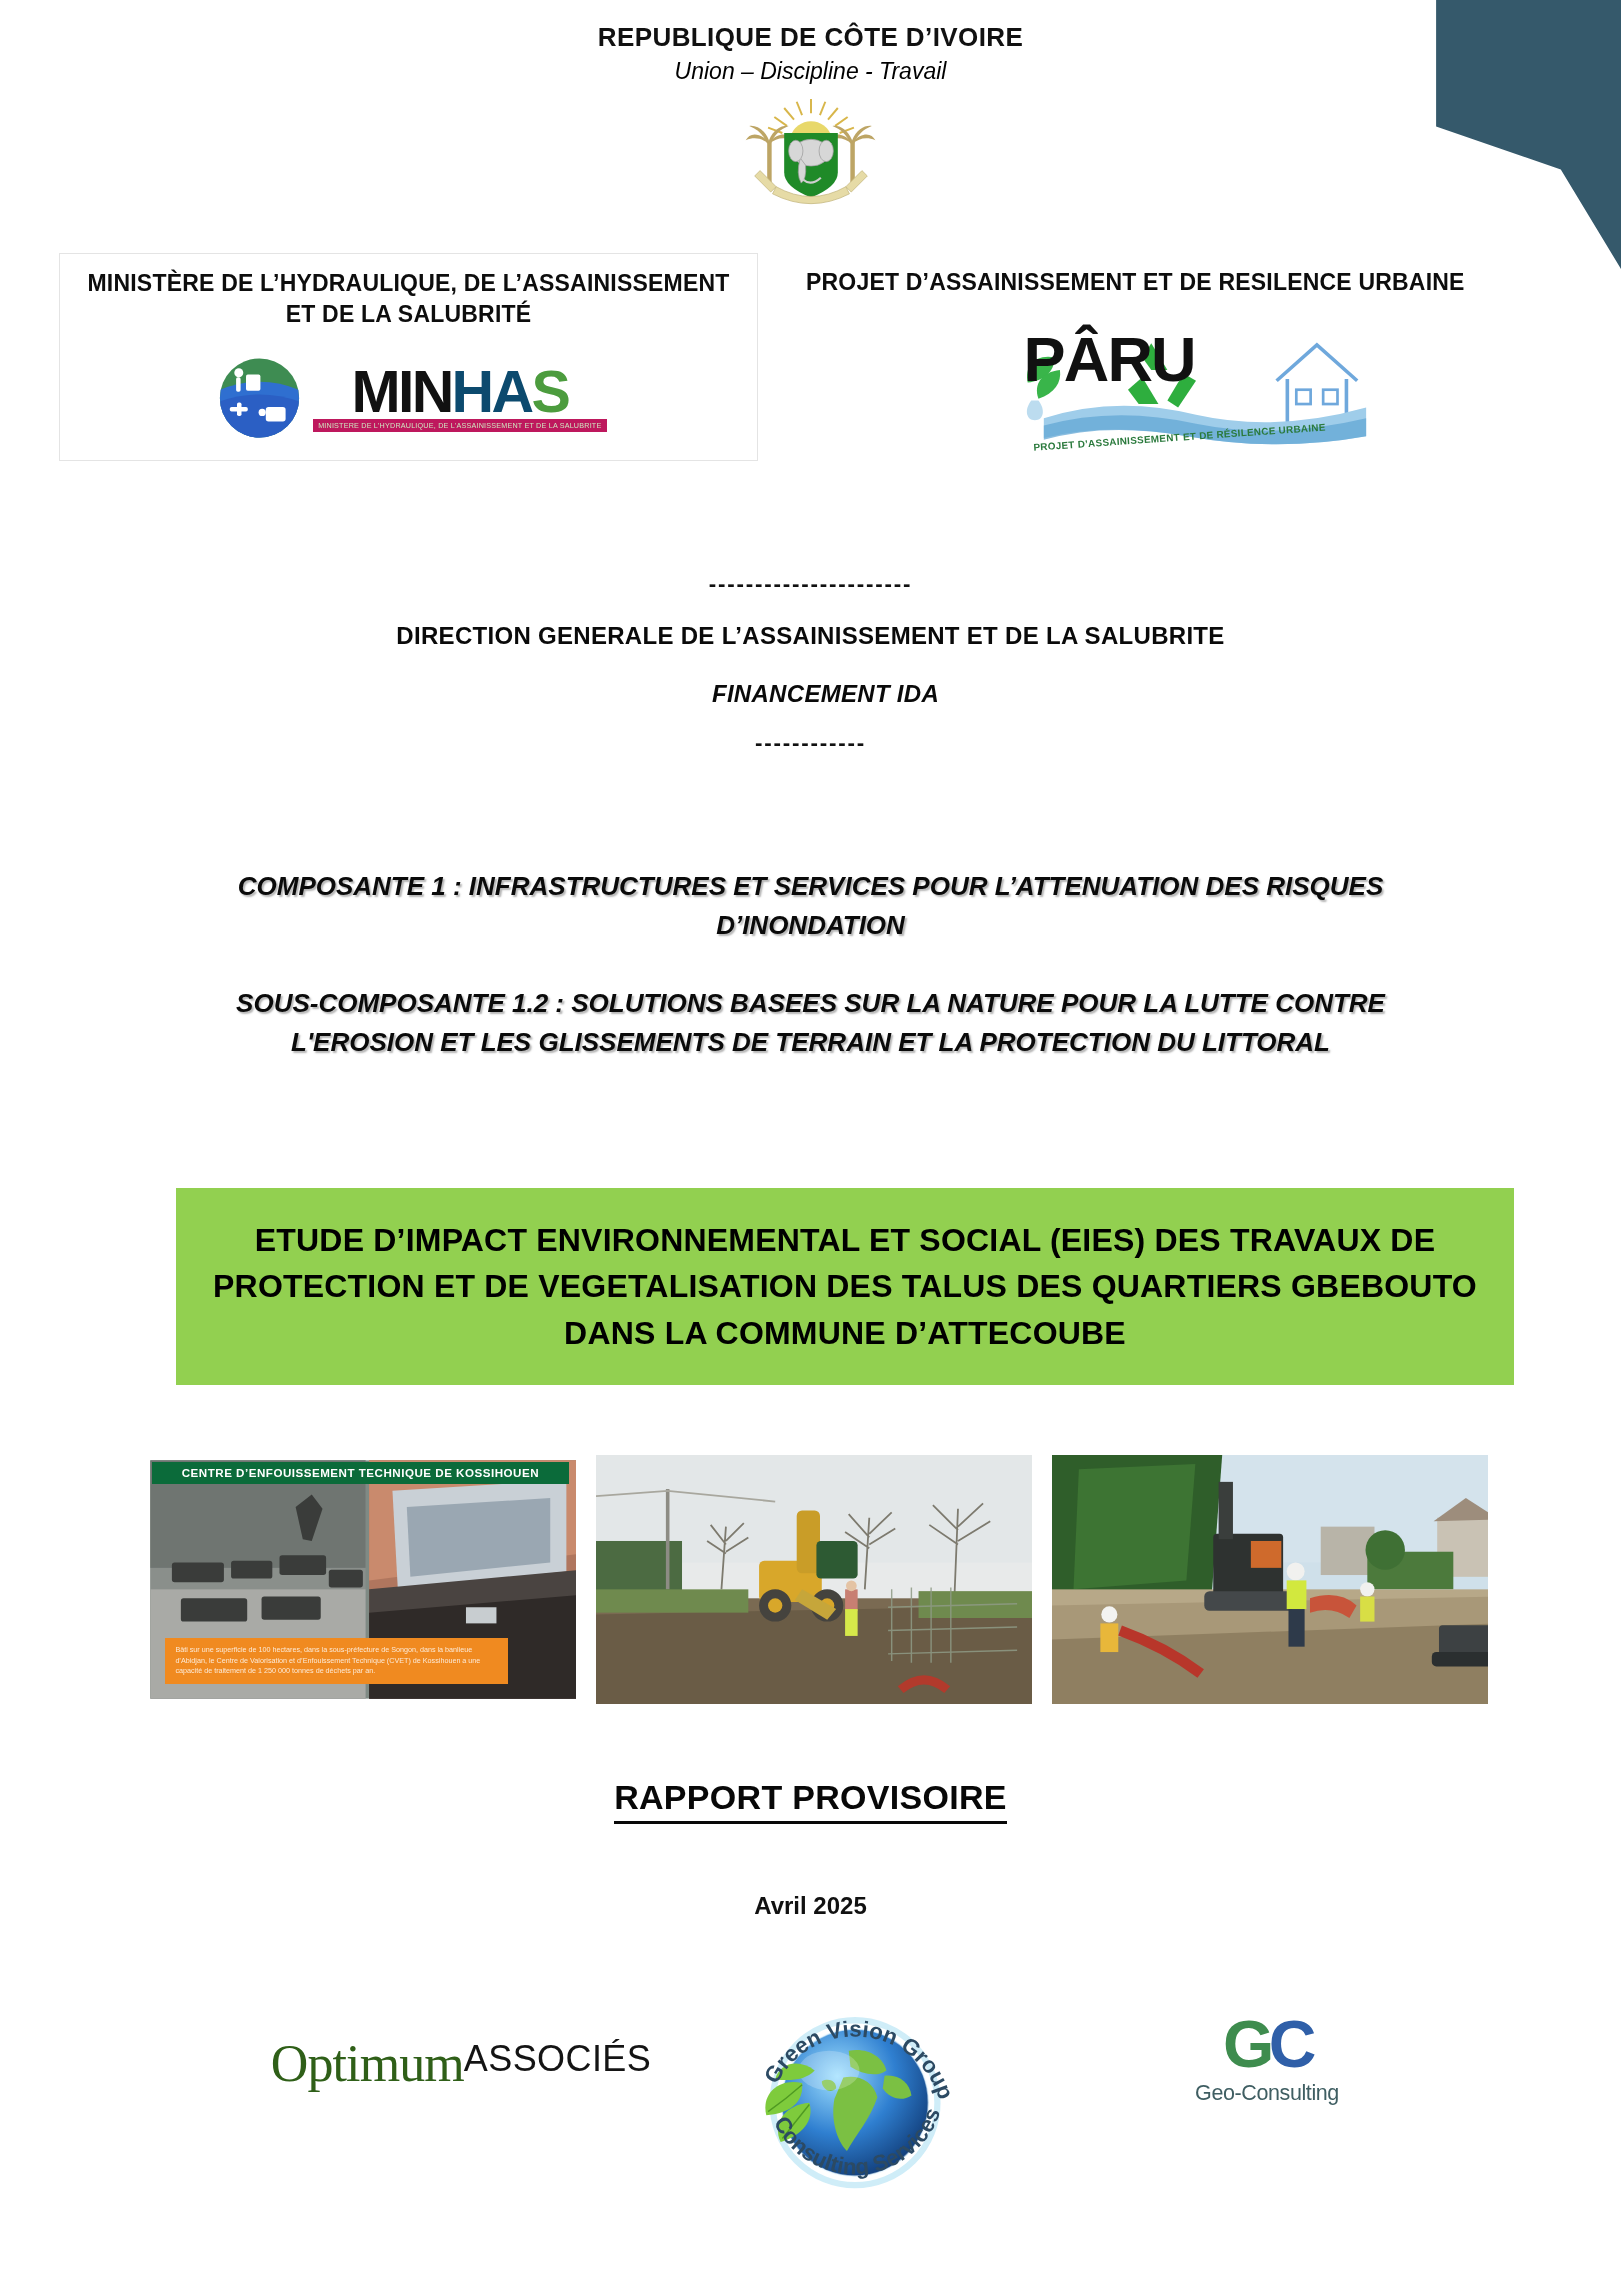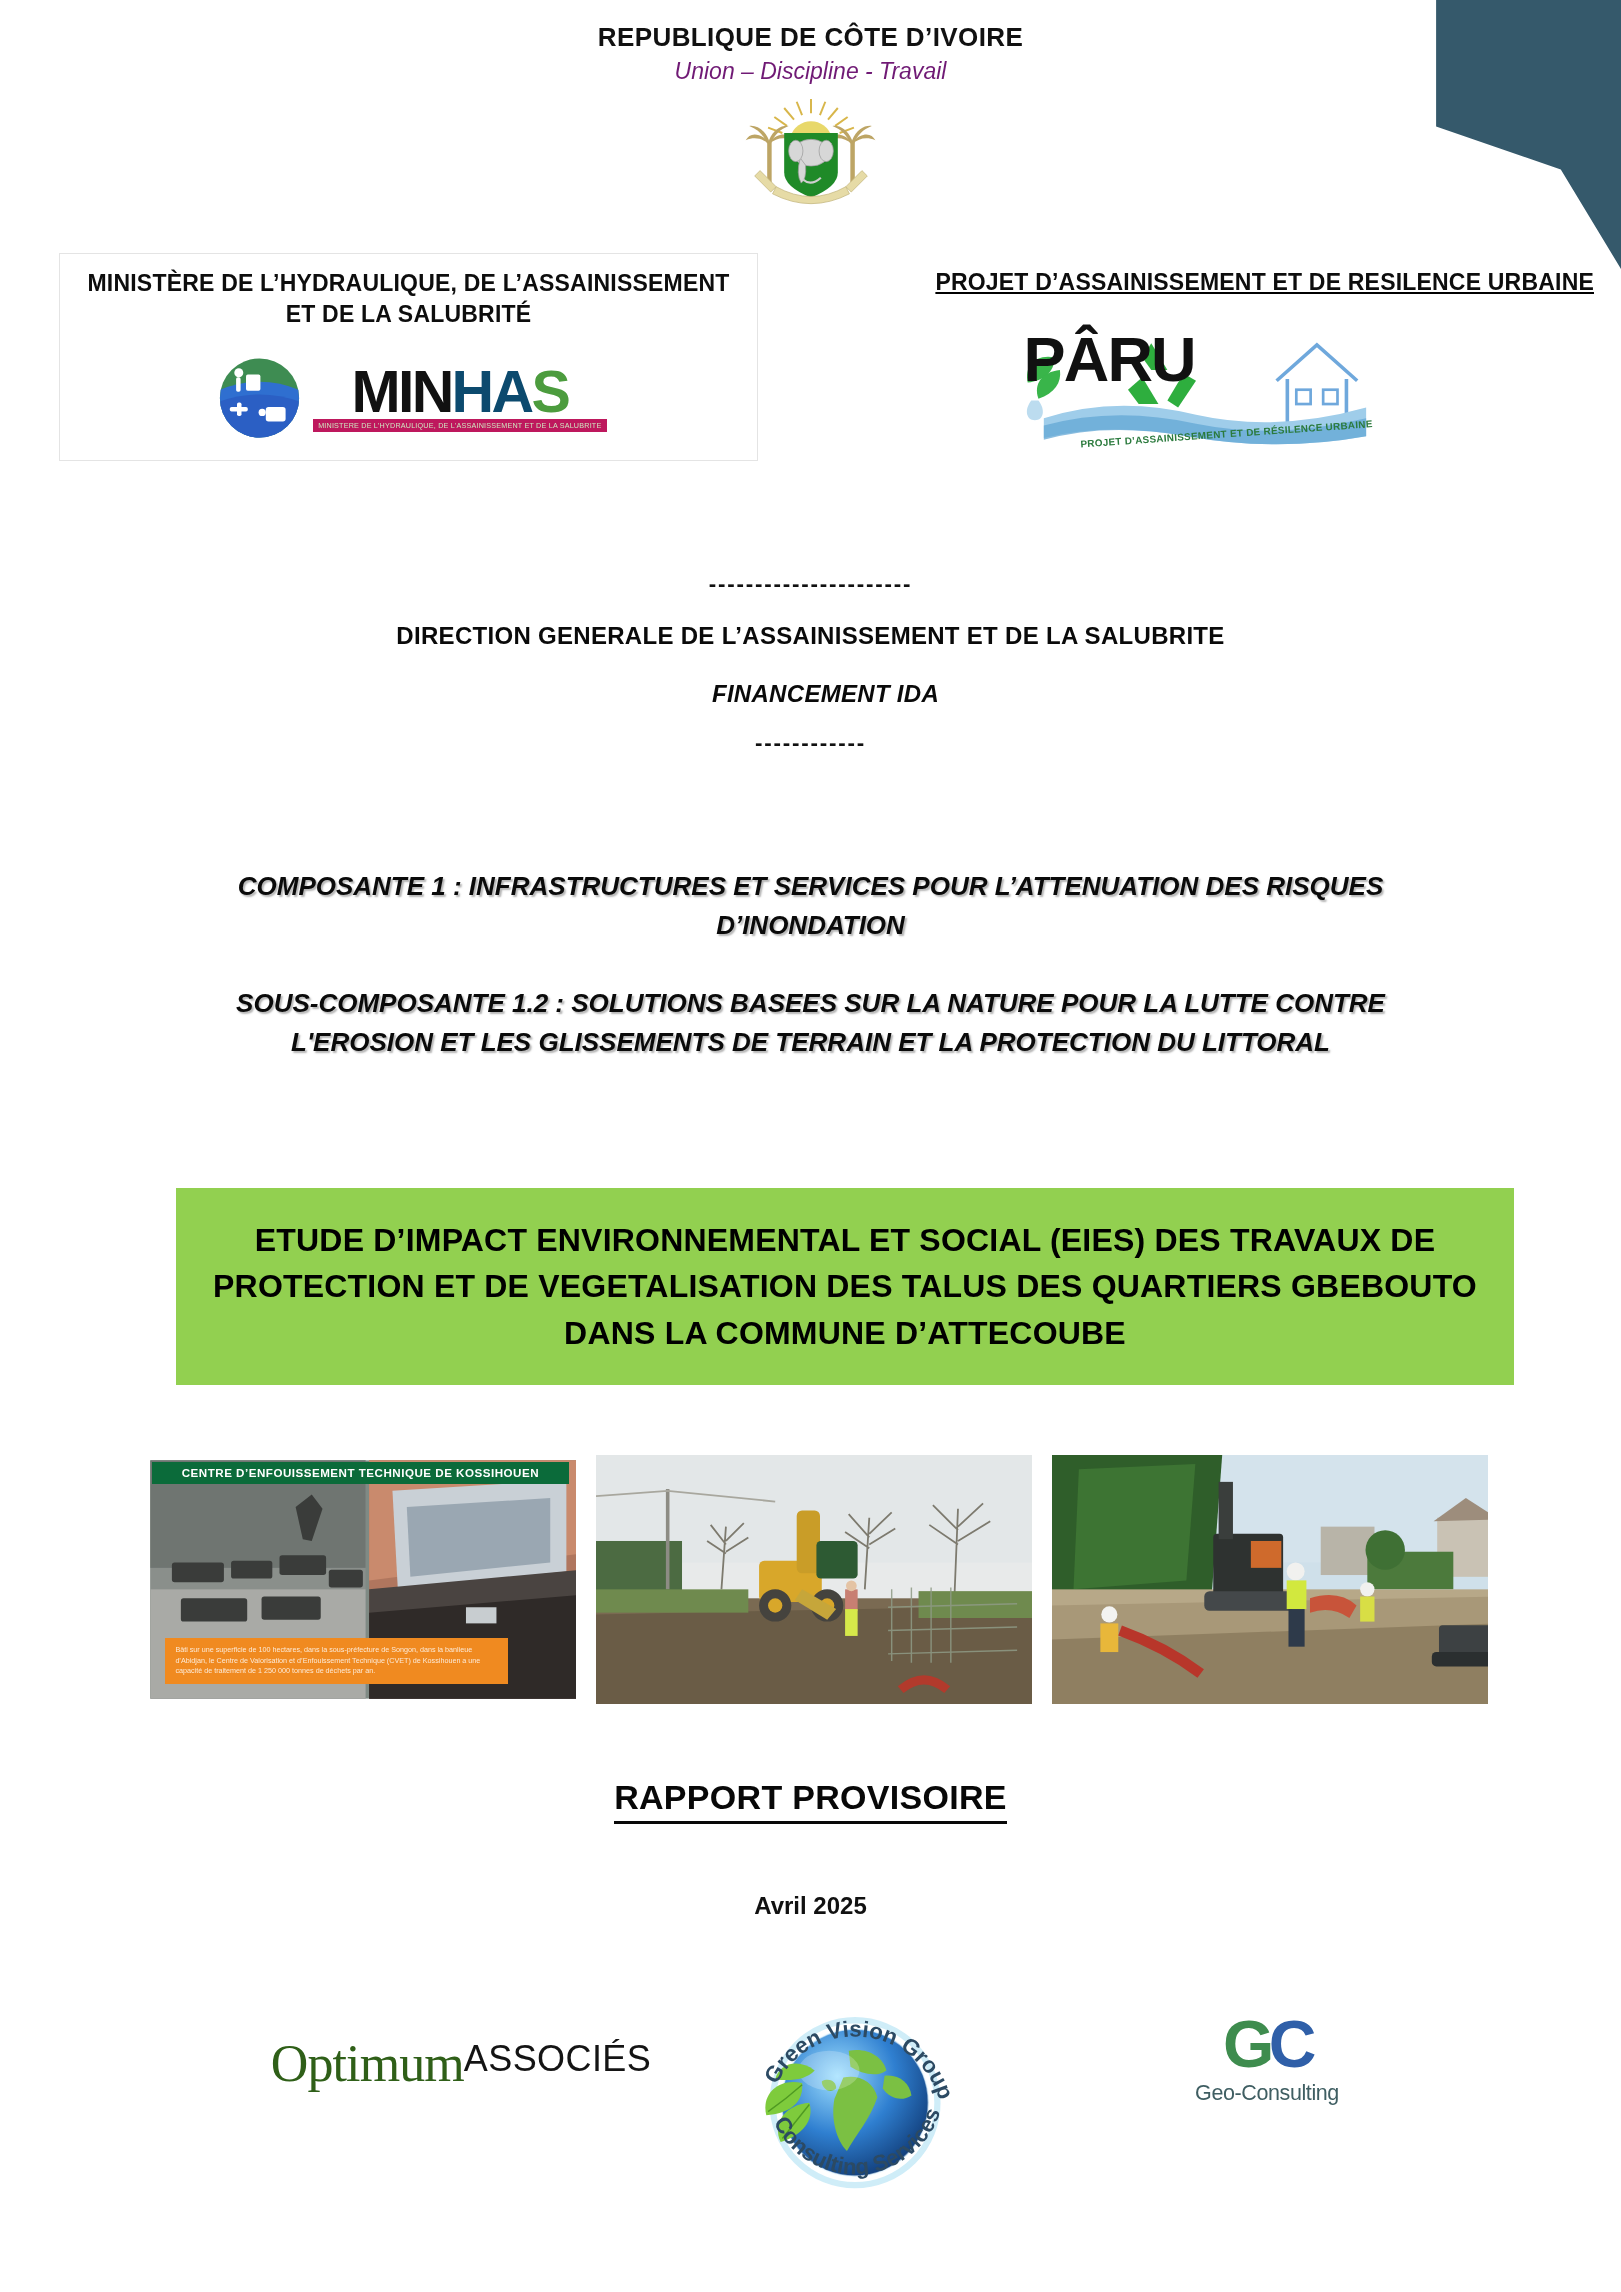--- a/index.html
+++ b/index.html
@@ -42,21 +42,21 @@
     font-size: 26px;
     font-weight: bold;
     letter-spacing: 0.4px;
     color: #111;
     line-height: 1.15;
   }
   .republic-motto {
     font-size: 23px;
     font-style: italic;
     font-weight: 500;
-    color: #701a75;
+    color: #000000;
     margin-top: 5.4px;
   }
 
   
   .coat-of-arms {
     position: absolute;
     top: 97px;
     left: 50%;
     transform: translateX(-50%);
     width: 152px;
@@ -79,22 +79,21 @@
     width: 699px;
     margin-left: 27px;
     border: 0.9px solid #e4e4e4;
     padding: 14.3px 18px 12.5px 18px;
     text-align: center;
   }
   .org-right {
     width: 806px;
     margin-left: 39px;
     padding: 14.3px 9px 12.5px 9px;
-    text-align: right;
-    text-decoration: underline;
+    text-align: left;
   }
   .org-heading {
     font-size: 23px;
     font-weight: bold;
     color: #0d0d0d;
     line-height: 1.35;
     letter-spacing: 0.2px;
   }
 
   

